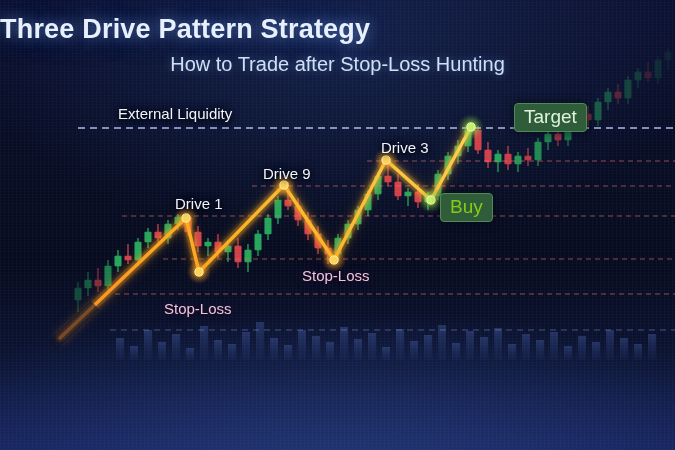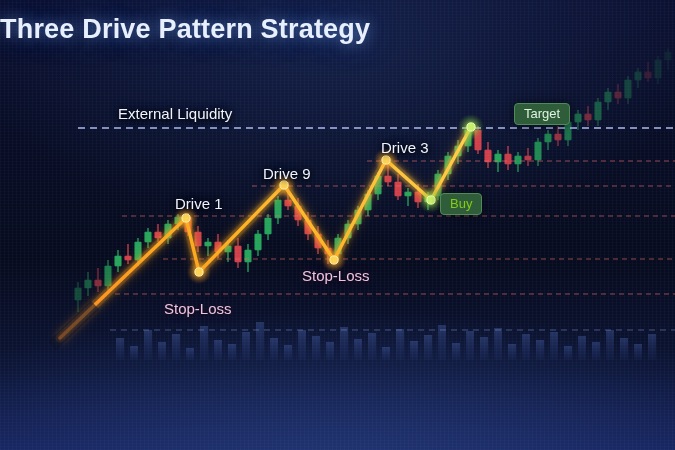--- a/index.html
+++ b/index.html
@@ -61,21 +61,21 @@
     position:absolute;
     font-size:15px;
     color:#f0f4ff;
     white-space:nowrap;
     text-shadow:0 1px 5px rgba(0,0,0,0.95), 0 0 10px rgba(0,0,0,0.8);
   }
   .anno.pink { color:#f2c2e0; text-shadow:0 1px 5px rgba(0,0,0,0.95), 0 0 12px rgba(210,120,200,0.35); }
 
   .badge {
     position:absolute;
-    font-size:13px;
+    font-size:19px;
     color:#dff3df;
     background:#2f5d3a;
     border:1px solid #4e8a5c;
     border-radius:4px;
     padding:2px 9px 3px 9px;
     white-space:nowrap;
     box-shadow:0 0 10px rgba(0,0,0,0.6);
   }
 </style>
 </head>
@@ -435,20 +435,21 @@
         <circle cx="431" cy="200" r="4.1" fill="#c8f06a" stroke="#eaffb0" stroke-width="1"></circle>
         <circle cx="471" cy="127" r="13" fill="url(#haloGreen)"></circle>
         <circle cx="471" cy="127" r="4.1" fill="#c8f06a" stroke="#eaffb0" stroke-width="1"></circle>
       </g>
   </svg>
 
   <div id="vtex"></div>
   <div id="grain"></div>
 
   <div class="title">Three Drive Pattern Strategy</div>
+  <div class="subtitle">How to Trade after Stop-Loss Hunting</div>
 
   <div id="anno-layer">
       <div class="anno" style="left: 118px; top: 105px;">External Liquidity</div>
       <div class="anno" style="left: 381px; top: 139px;">Drive 3</div>
       <div class="anno" style="left: 263px; top: 165px;">Drive 9</div>
       <div class="anno" style="left: 138px; top: 195px; margin-left: 37px;">Drive 1</div>
       <div class="anno pink" style="left: 302px; top: 267px;">Stop-Loss</div>
       <div class="anno pink" style="left: 164px; top: 300px;">Stop-Loss</div>
     </div>
   <div id="badge-layer">

